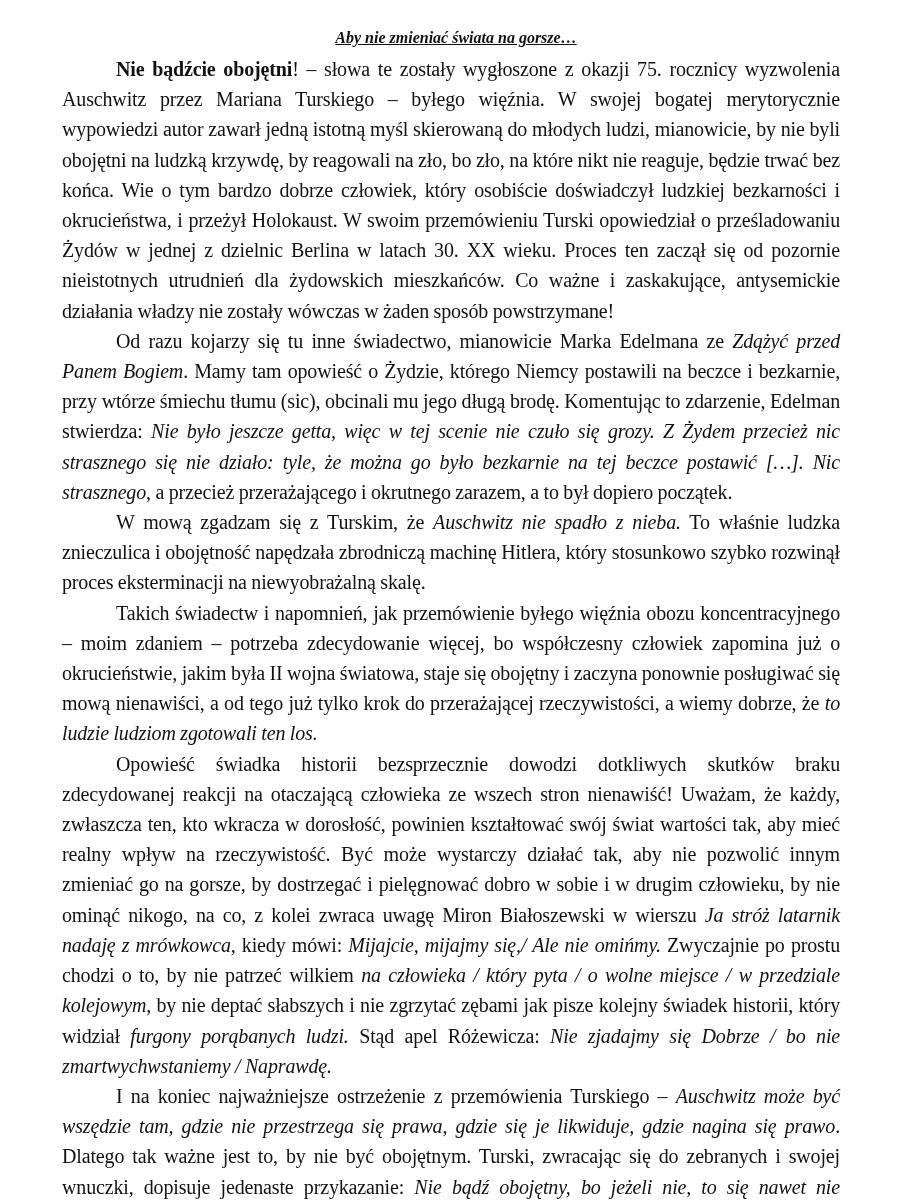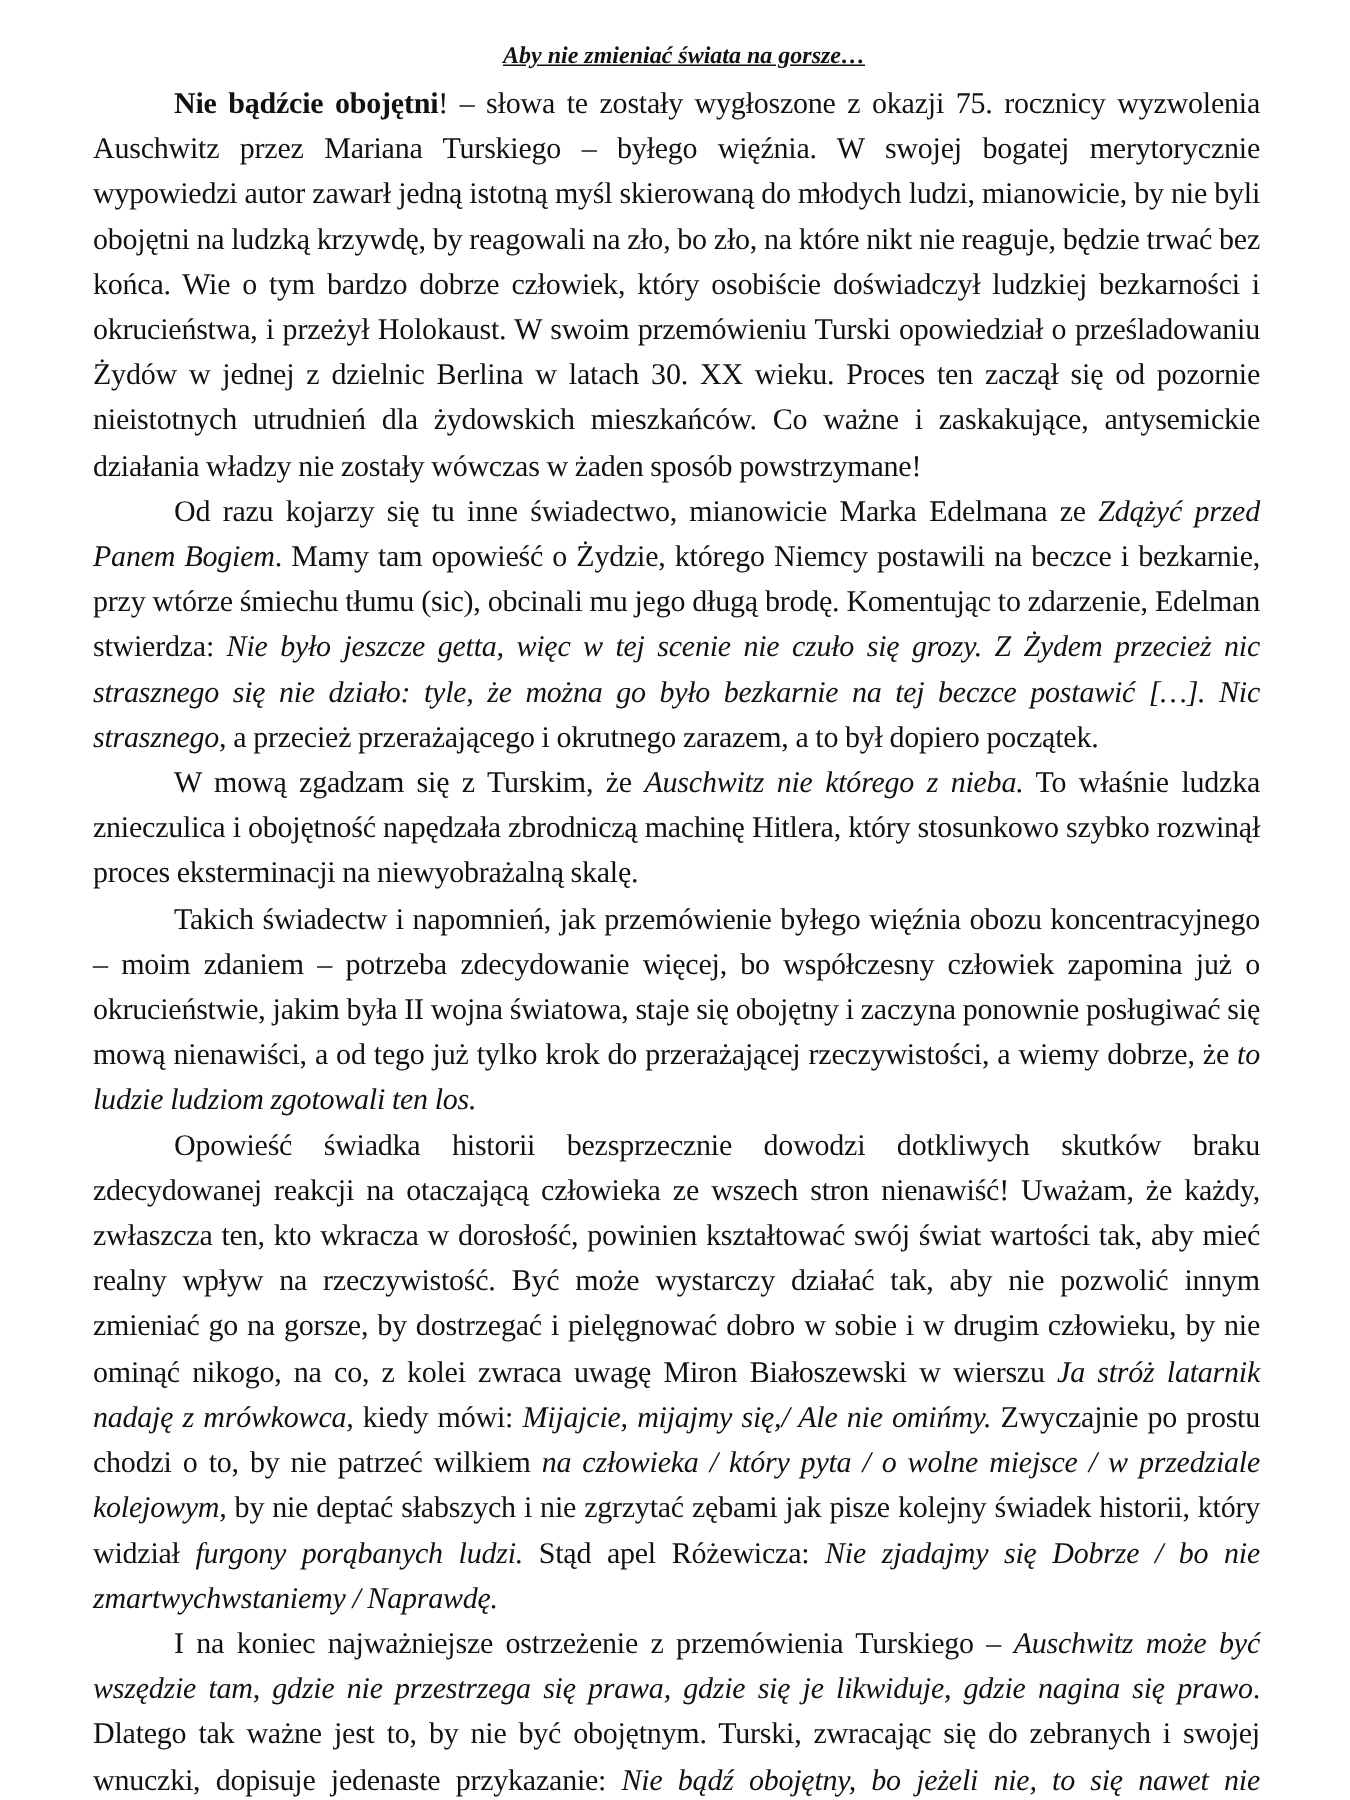--- a/index.html
+++ b/index.html
@@ -15,19 +15,19 @@
   .sig { text-align: right; font-size: 20px; line-height: 30px; margin: 0; }
 </style>
 </head>
 <body>
 
 <div class="page">
   <p class="title">Aby nie zmieniać świata na gorsze…</p>
   <div id="body">
       <p class="para"><b>Nie bądźcie obojętni</b><span>! – słowa te zostały wygłoszone z okazji 75. rocznicy wyzwolenia Auschwitz przez Mariana Turskiego – byłego więźnia.  W swojej bogatej merytorycznie wypowiedzi autor zawarł jedną istotną myśl skierowaną do młodych ludzi, mianowicie, by nie byli obojętni na ludzką krzywdę, by reagowali na zło, bo zło, na które nikt nie reaguje, będzie trwać bez końca. Wie o tym bardzo dobrze człowiek, który osobiście doświadczył ludzkiej bezkarności i okrucieństwa, i przeżył Holokaust. W swoim przemówieniu Turski opowiedział o prześladowaniu Żydów w jednej z dzielnic Berlina w latach 30. XX wieku. Proces ten zaczął się od pozornie nieistotnych utrudnień dla żydowskich mieszkańców. Co ważne  i zaskakujące, antysemickie działania władzy nie zostały wówczas w żaden sposób powstrzymane!</span></p>
       <p class="para"><span>Od razu kojarzy się tu inne świadectwo, mianowicie Marka Edelmana ze </span><i>Zdążyć przed Panem Bogiem</i><span>. Mamy tam opowieść o Żydzie, którego Niemcy postawili na beczce i bezkarnie, przy wtórze śmiechu tłumu (sic), obcinali mu jego długą brodę. Komentując to zdarzenie, Edelman stwierdza: </span><i>Nie było jeszcze getta, więc w tej scenie nie czuło się grozy. Z Żydem przecież nic strasznego się nie działo: tyle, że można go było bezkarnie na tej beczce postawić […]. Nic strasznego</i><span>, a przecież przerażającego i okrutnego zarazem, a to był dopiero początek.</span></p>
-      <p class="para"><span>W mową zgadzam się z Turskim, że </span><i>Auschwitz nie którego z nieba.</i><span> To właśnie ludzka znieczulica i obojętność napędzała zbrodniczą machinę Hitlera, który stosunkowo szybko rozwinął proces eksterminacji na niewyobrażalną skalę.</span></p>
+      <p class="para"><span>W mową zgadzam się z Turskim, że </span><i>Auschwitz nie spadło z nieba.</i><span> To właśnie ludzka znieczulica i obojętność napędzała zbrodniczą machinę Hitlera, który stosunkowo szybko rozwinął proces eksterminacji na niewyobrażalną skalę.</span></p>
       <p class="para"><span>Takich świadectw i napomnień, jak przemówienie byłego więźnia obozu koncentracyjnego – moim zdaniem – potrzeba zdecydowanie więcej, bo współczesny  człowiek zapomina już o okrucieństwie, jakim była II wojna światowa, staje się obojętny i zaczyna ponownie posługiwać się mową nienawiści, a od tego już tylko krok do przerażającej rzeczywistości, a wiemy dobrze, że </span><i>to ludzie ludziom zgotowali ten los.</i></p>
       <p class="para"><span>Opowieść świadka historii bezsprzecznie dowodzi dotkliwych skutków braku zdecydowanej reakcji na otaczającą człowieka ze wszech stron nienawiść! Uważam, że każdy, zwłaszcza ten, kto wkracza w dorosłość, powinien kształtować swój świat wartości tak, aby mieć realny wpływ na rzeczywistość. Być może wystarczy działać tak, aby nie pozwolić innym zmieniać go na gorsze, by dostrzegać i pielęgnować dobro w sobie i w drugim człowieku, by nie ominąć nikogo, na co, z kolei zwraca uwagę Miron Białoszewski w wierszu </span><i>Ja stróż latarnik nadaję z mrówkowca,</i><span> kiedy mówi: </span><i>Mijajcie, mijajmy się,/ Ale nie omińmy.</i><span> Zwyczajnie po prostu chodzi o to, by nie patrzeć wilkiem </span><i>na człowieka / który pyta / o wolne miejsce / w przedziale kolejowym,</i><span> by nie deptać słabszych i nie zgrzytać zębami jak pisze kolejny świadek historii, który widział </span><i>furgony porąbanych ludzi.</i><span> Stąd apel Różewicza: </span><i>Nie zjadajmy się Dobrze / bo nie zmartwychwstaniemy  / Naprawdę.</i></p>
       <p class="para"><span>I na koniec najważniejsze ostrzeżenie z przemówienia Turskiego – </span><i>Auschwitz może być wszędzie tam, gdzie nie przestrzega się prawa, gdzie się je likwiduje, gdzie nagina się prawo</i><span>. Dlatego tak ważne jest to, by nie być obojętnym. Turski, zwracając się do zebranych i swojej wnuczki, dopisuje jedenaste przykazanie: </span><i>Nie bądź obojętny, bo jeżeli nie, to się nawet nie obejrzycie jak na was, jak na waszych potomków, „jakieś Auschwitz” nagle spadnie z nieba.</i><span> Bądźmy więc – bardzo ostrożni! I pielęgnujmy w sobie dobro.</span></p>
     </div>
   <p class="sig">Przemysław Kopeć</p>
 </div>
 
 </body></html>

